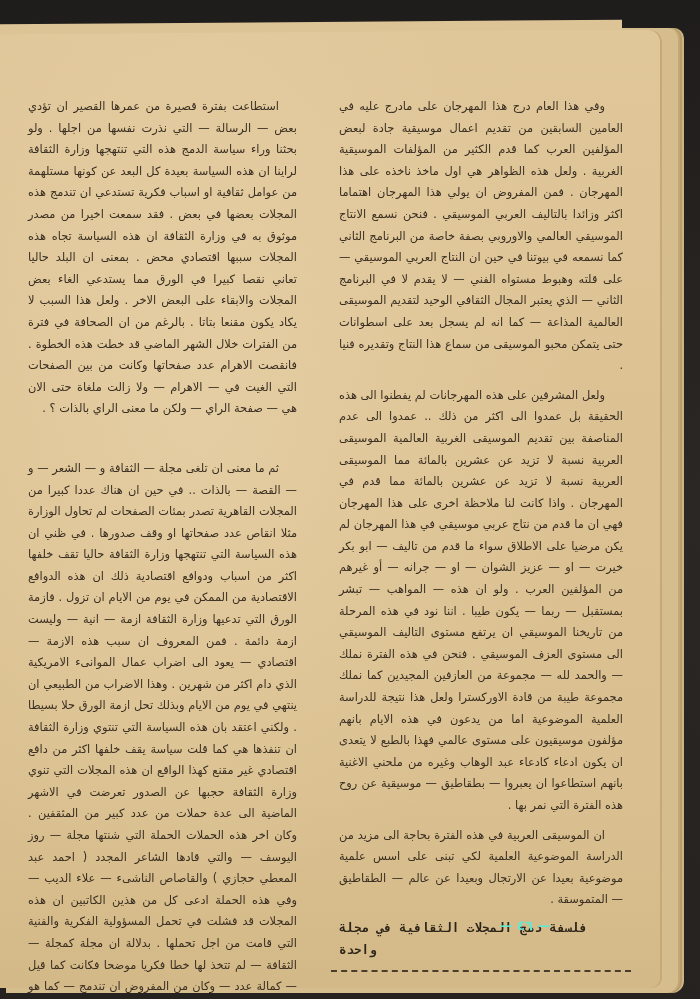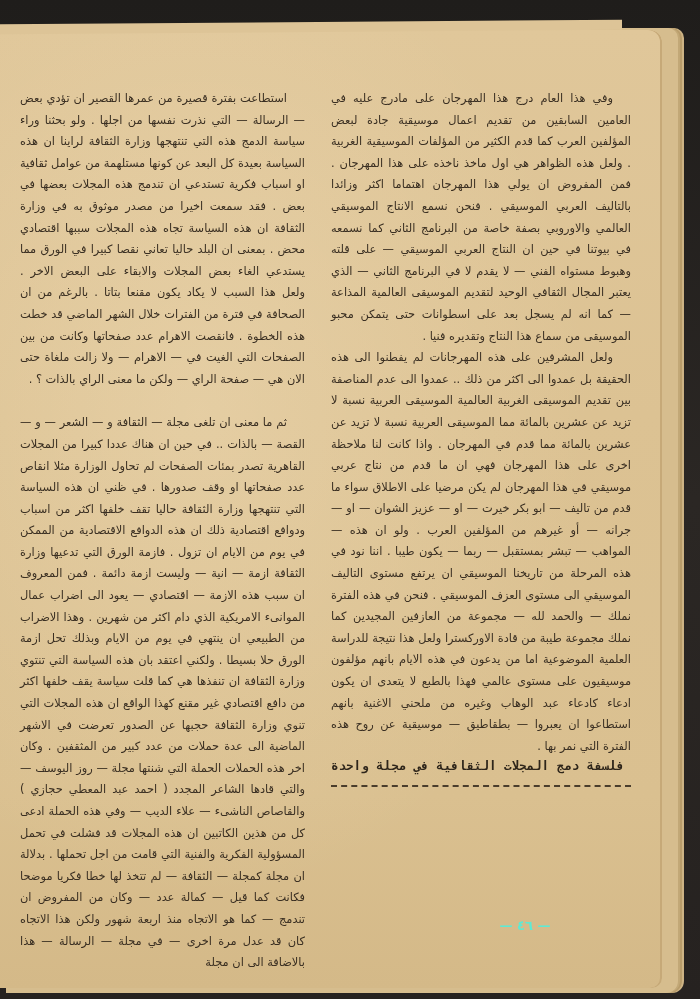--- a/index.html
+++ b/index.html
@@ -29,21 +29,21 @@
   }
   .page::before{
     content:""; position:absolute; left:0; top:-8px; right:40px; height:10px;
     background:#ddc497; transform:skewY(-0.4deg);
   }
   .col {
     position:absolute; direction:rtl; text-align:justify;
     color:#3a2f22; font-size:11.4px; line-height:21.6px;
     font-family:"DejaVu Sans", sans-serif;
   }
-  .col p { margin:0; text-indent:18px; }
+  .col p { margin:8px; text-indent:18px; }
   .col .gap { height:22px; }
   .col-right { left:331px; top:88px; width:300px; }
   .col-left  { left:20px;  top:88px; width:285px; }
   .heading {
     margin:14px 0 4px 0; text-align:left; font-weight:bold;
     font-size:12.5px; color:#2e251a; text-indent:0 !important;font-family:Liberation Mono, monospace;
   }
   .heading-rule {
     height:0; border-top:2px dashed #4a3d2c; margin:6px 0 8px 0;
   }
@@ -57,20 +57,21 @@
 
 <div class="backdrop"></div>
 <div class="page-stack"></div>
 
 <div class="page">
 </div>
 
 <div class="col col-right">
   <p>وفي هذا العام درج هذا المهرجان على مادرج عليه في العامين السابقين من تقديم اعمال موسيقية جادة لبعض المؤلفين العرب كما قدم الكثير من المؤلفات الموسيقية الغربية . ولعل هذه الظواهر هي اول ماخذ ناخذه على هذا المهرجان . فمن المفروض ان يولي هذا المهرجان اهتماما اكثر وزائدا بالتاليف العربي الموسيقي . فنحن نسمع الانتاج الموسيقي العالمي والاوروبي بصفة خاصة من البرنامج الثاني كما نسمعه في بيوتنا في حين ان النتاج العربي الموسيقي — على قلته وهبوط مستواه الفني — لا يقدم لا في البرنامج الثاني — الذي يعتبر المجال الثقافي الوحيد لتقديم الموسيقى العالمية المذاعة — كما انه لم يسجل بعد على اسطوانات حتى يتمكن محبو الموسيقى من سماع هذا النتاج وتقديره فنيا .</p>
   <p>ولعل المشرفين على هذه المهرجانات لم يفطنوا الى هذه الحقيقة بل عمدوا الى اكثر من ذلك .. عمدوا الى عدم المناصفة بين تقديم الموسيقى الغربية العالمية الموسيقى العربية نسبة لا تزيد عن عشرين بالمائة مما الموسيقى العربية نسبة لا تزيد عن عشرين بالمائة مما قدم في المهرجان . واذا كانت لنا ملاحظة اخرى على هذا المهرجان فهي ان ما قدم من نتاج عربي موسيقي في هذا المهرجان لم يكن مرضيا على الاطلاق سواء ما قدم من تاليف — ابو بكر خيرت — او — عزيز الشوان — او — جرانه — أو غيرهم من المؤلفين العرب . ولو ان هذه — المواهب — تبشر بمستقبل — ربما — يكون طيبا . اننا نود في هذه المرحلة من تاريخنا الموسيقي ان يرتفع مستوى التاليف الموسيقي الى مستوى العزف الموسيقي . فنحن في هذه الفترة نملك — والحمد لله — مجموعة من العازفين المجيدين كما نملك مجموعة طيبة من قادة الاوركسترا ولعل هذا نتيجة للدراسة العلمية الموضوعية اما من يدعون في هذه الايام بانهم مؤلفون موسيقيون على مستوى عالمي فهذا بالطبع لا يتعدى ان يكون ادعاء كادعاء عبد الوهاب وغيره من ملحني الاغنية بانهم استطاعوا ان يعبروا — بطقاطيق — موسيقية عن روح هذه الفترة التي نمر بها .</p>
+  <p>ان الموسيقى العربية في هذه الفترة بحاجة الى مزيد من الدراسة الموضوعية العلمية لكي تبنى على اسس علمية موضوعية بعيدا عن الارتجال وبعيدا عن عالم — الطقاطيق — المتموسقة .</p>
   <p class="heading">فلسفة دمج المجلات الثقافية في مجلة واحدة</p>
   <div class="heading-rule"></div>
 </div>
 
 <div class="col col-left">
   <p>استطاعت بفترة قصيرة من عمرها القصير ان تؤدي بعض — الرسالة — التي نذرت نفسها من اجلها . ولو بحثنا وراء سياسة الدمج هذه التي تنتهجها وزارة الثقافة لراينا ان هذه السياسة بعيدة كل البعد عن كونها مستلهمة من عوامل ثقافية او اسباب فكرية تستدعي ان تندمج هذه المجلات بعضها في بعض . فقد سمعت اخيرا من مصدر موثوق به في وزارة الثقافة ان هذه السياسة تجاه هذه المجلات سببها اقتصادي محض . بمعنى ان البلد حاليا تعاني نقصا كبيرا في الورق مما يستدعي الغاء بعض المجلات والابقاء على البعض الاخر . ولعل هذا السبب لا يكاد يكون مقنعا بتاتا . بالرغم من ان الصحافة في فترة من الفترات خلال الشهر الماضي قد خطت هذه الخطوة . فانقصت الاهرام عدد صفحاتها وكانت من بين الصفحات التي الغيت في — الاهرام — ولا زالت ملغاة حتى الان هي — صفحة الراي — ولكن ما معنى الراي بالذات ؟ .</p>
   <div class="gap"></div>
   <p>ثم ما معنى ان تلغى مجلة — الثقافة و — الشعر — و — القصة — بالذات .. في حين ان هناك عددا كبيرا من المجلات القاهرية تصدر بمئات الصفحات لم تحاول الوزارة مثلا انقاص عدد صفحاتها او وقف صدورها . في ظني ان هذه السياسة التي تنتهجها وزارة الثقافة حاليا تقف خلفها اكثر من اسباب ودوافع اقتصادية ذلك ان هذه الدوافع الاقتصادية من الممكن في يوم من الايام ان تزول . فازمة الورق التي تدعيها وزارة الثقافة ازمة — انية — وليست ازمة دائمة . فمن المعروف ان سبب هذه الازمة — اقتصادي — يعود الى اضراب عمال الموانىء الامريكية الذي دام اكثر من شهرين . وهذا الاضراب من الطبيعي ان ينتهي في يوم من الايام وبذلك تحل ازمة الورق حلا بسيطا . ولكني اعتقد بان هذه السياسة التي تنتوي وزارة الثقافة ان تنفذها هي كما قلت سياسة يقف خلفها اكثر من دافع اقتصادي غير مقنع كهذا الواقع ان هذه المجلات التي تنوي وزارة الثقافة حجبها عن الصدور تعرضت في الاشهر الماضية الى عدة حملات من عدد كبير من المثقفين . وكان اخر هذه الحملات الحملة التي شنتها مجلة — روز اليوسف — والتي قادها الشاعر المجدد ( احمد عبد المعطي حجازي ) والقاصاص الناشىء — علاء الديب — وفي هذه الحملة ادعى كل من هذين الكاتبين ان هذه المجلات قد فشلت في تحمل المسؤولية الفكرية والفنية التي قامت من اجل تحملها . بدلالة ان مجلة كمجلة — الثقافة — لم تتخذ لها خطا فكريا موضحا فكانت كما قيل — كمالة عدد — وكان من المفروض ان تندمج — كما هو الاتجاه منذ اربعة شهور ولكن هذا الاتجاه كان قد عدل مرة اخرى — في مجلة — الرسالة — هذا بالاضافة الى ان مجلة</p>
 </div>
 

